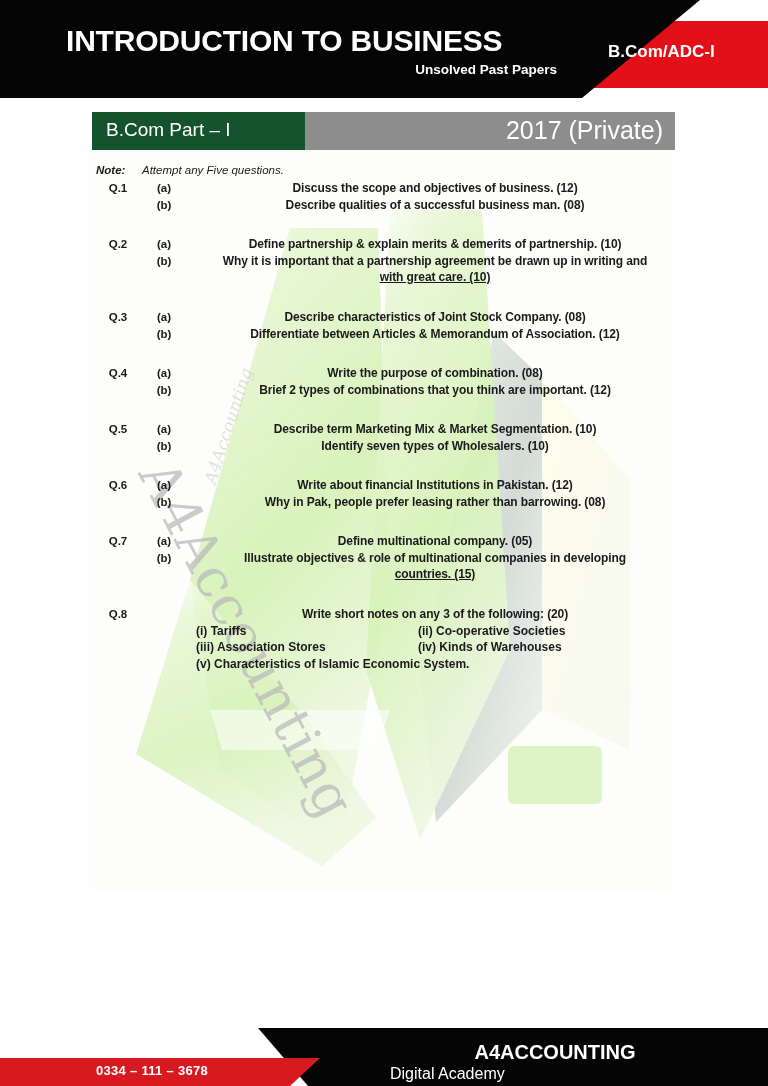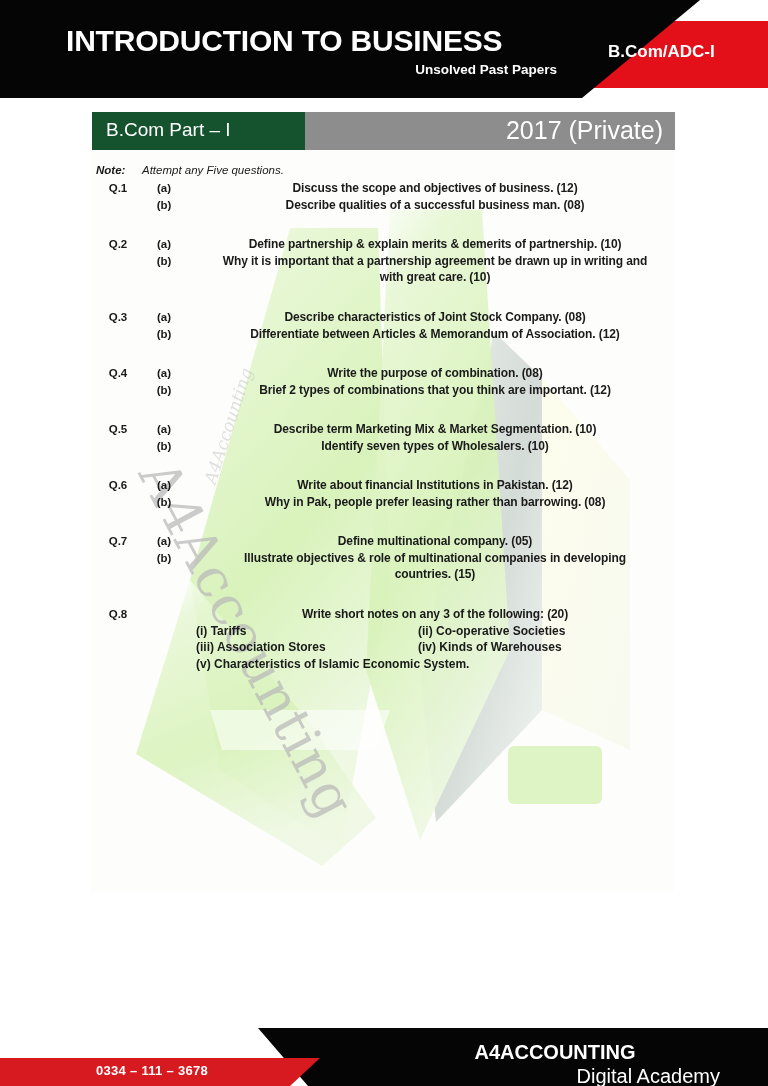--- a/index.html
+++ b/index.html
@@ -211,21 +211,21 @@
     font-size: 11.5px;
     font-weight: bold;
   }
   .q-text {
     display: block;
     margin-left: 100px;
     font-size: 12px;
     font-weight: bold;
     letter-spacing: -0.1px;
   }
-  .q-text.cont { margin-left: 100px; }
+  .q-text.cont { margin-left: 100px; text-decoration: underline; }
 
   
   .q8-grid {
     margin-left: 100px;
     position: relative;
   }
   .q8-row {
     position: relative;
     height: 16.5px;
     line-height: 16.5px;
@@ -286,23 +286,23 @@
     font-size: 20px;
     font-weight: bold;
     line-height: 1;
     white-space: nowrap;
   }
   .footer-tag {
     position: absolute;
     left: 390px;
     top: 56px;
     width: 330px;
-    text-align: right;
-    color: #ffffff;
-    font-size: 20px;
+    text-align: left;
+    color: #ffffff;
+    font-size: 16px;
     font-weight: normal;
     line-height: 1;
     white-space: nowrap;
   }
 </style>
 </head>
 <body>
 
 <div class="header-wrap">
   <div class="header-red-band"></div>

